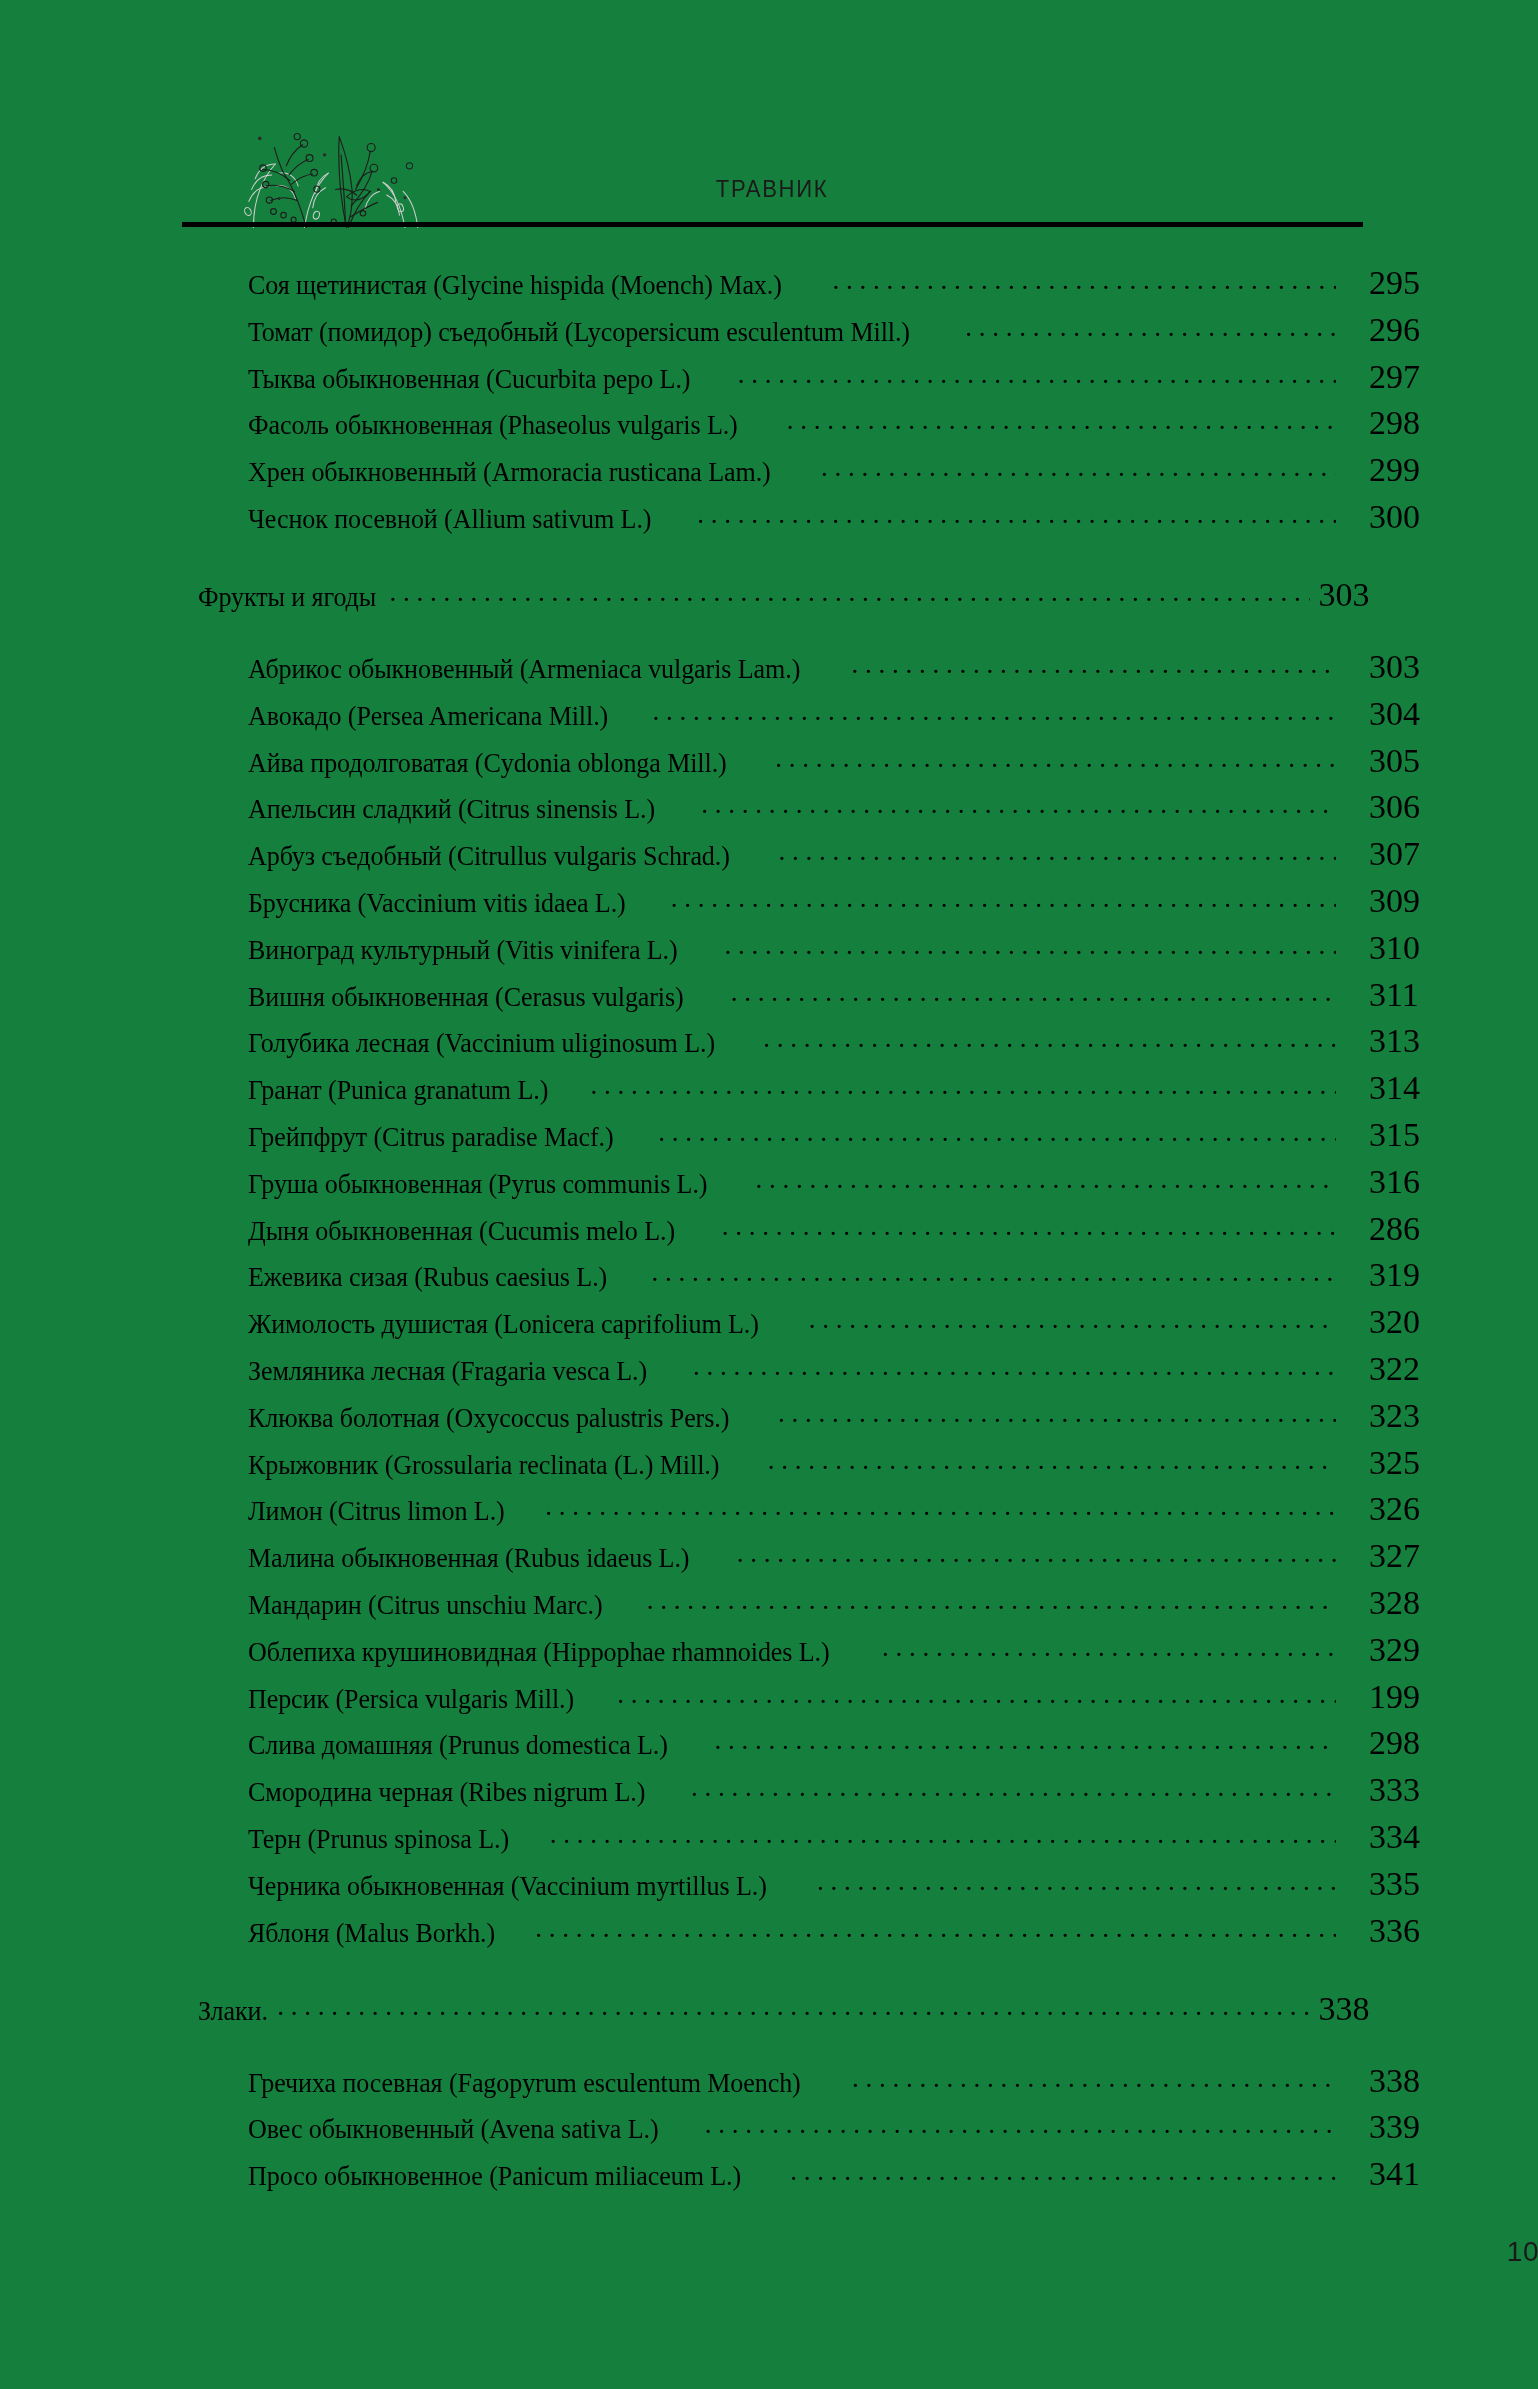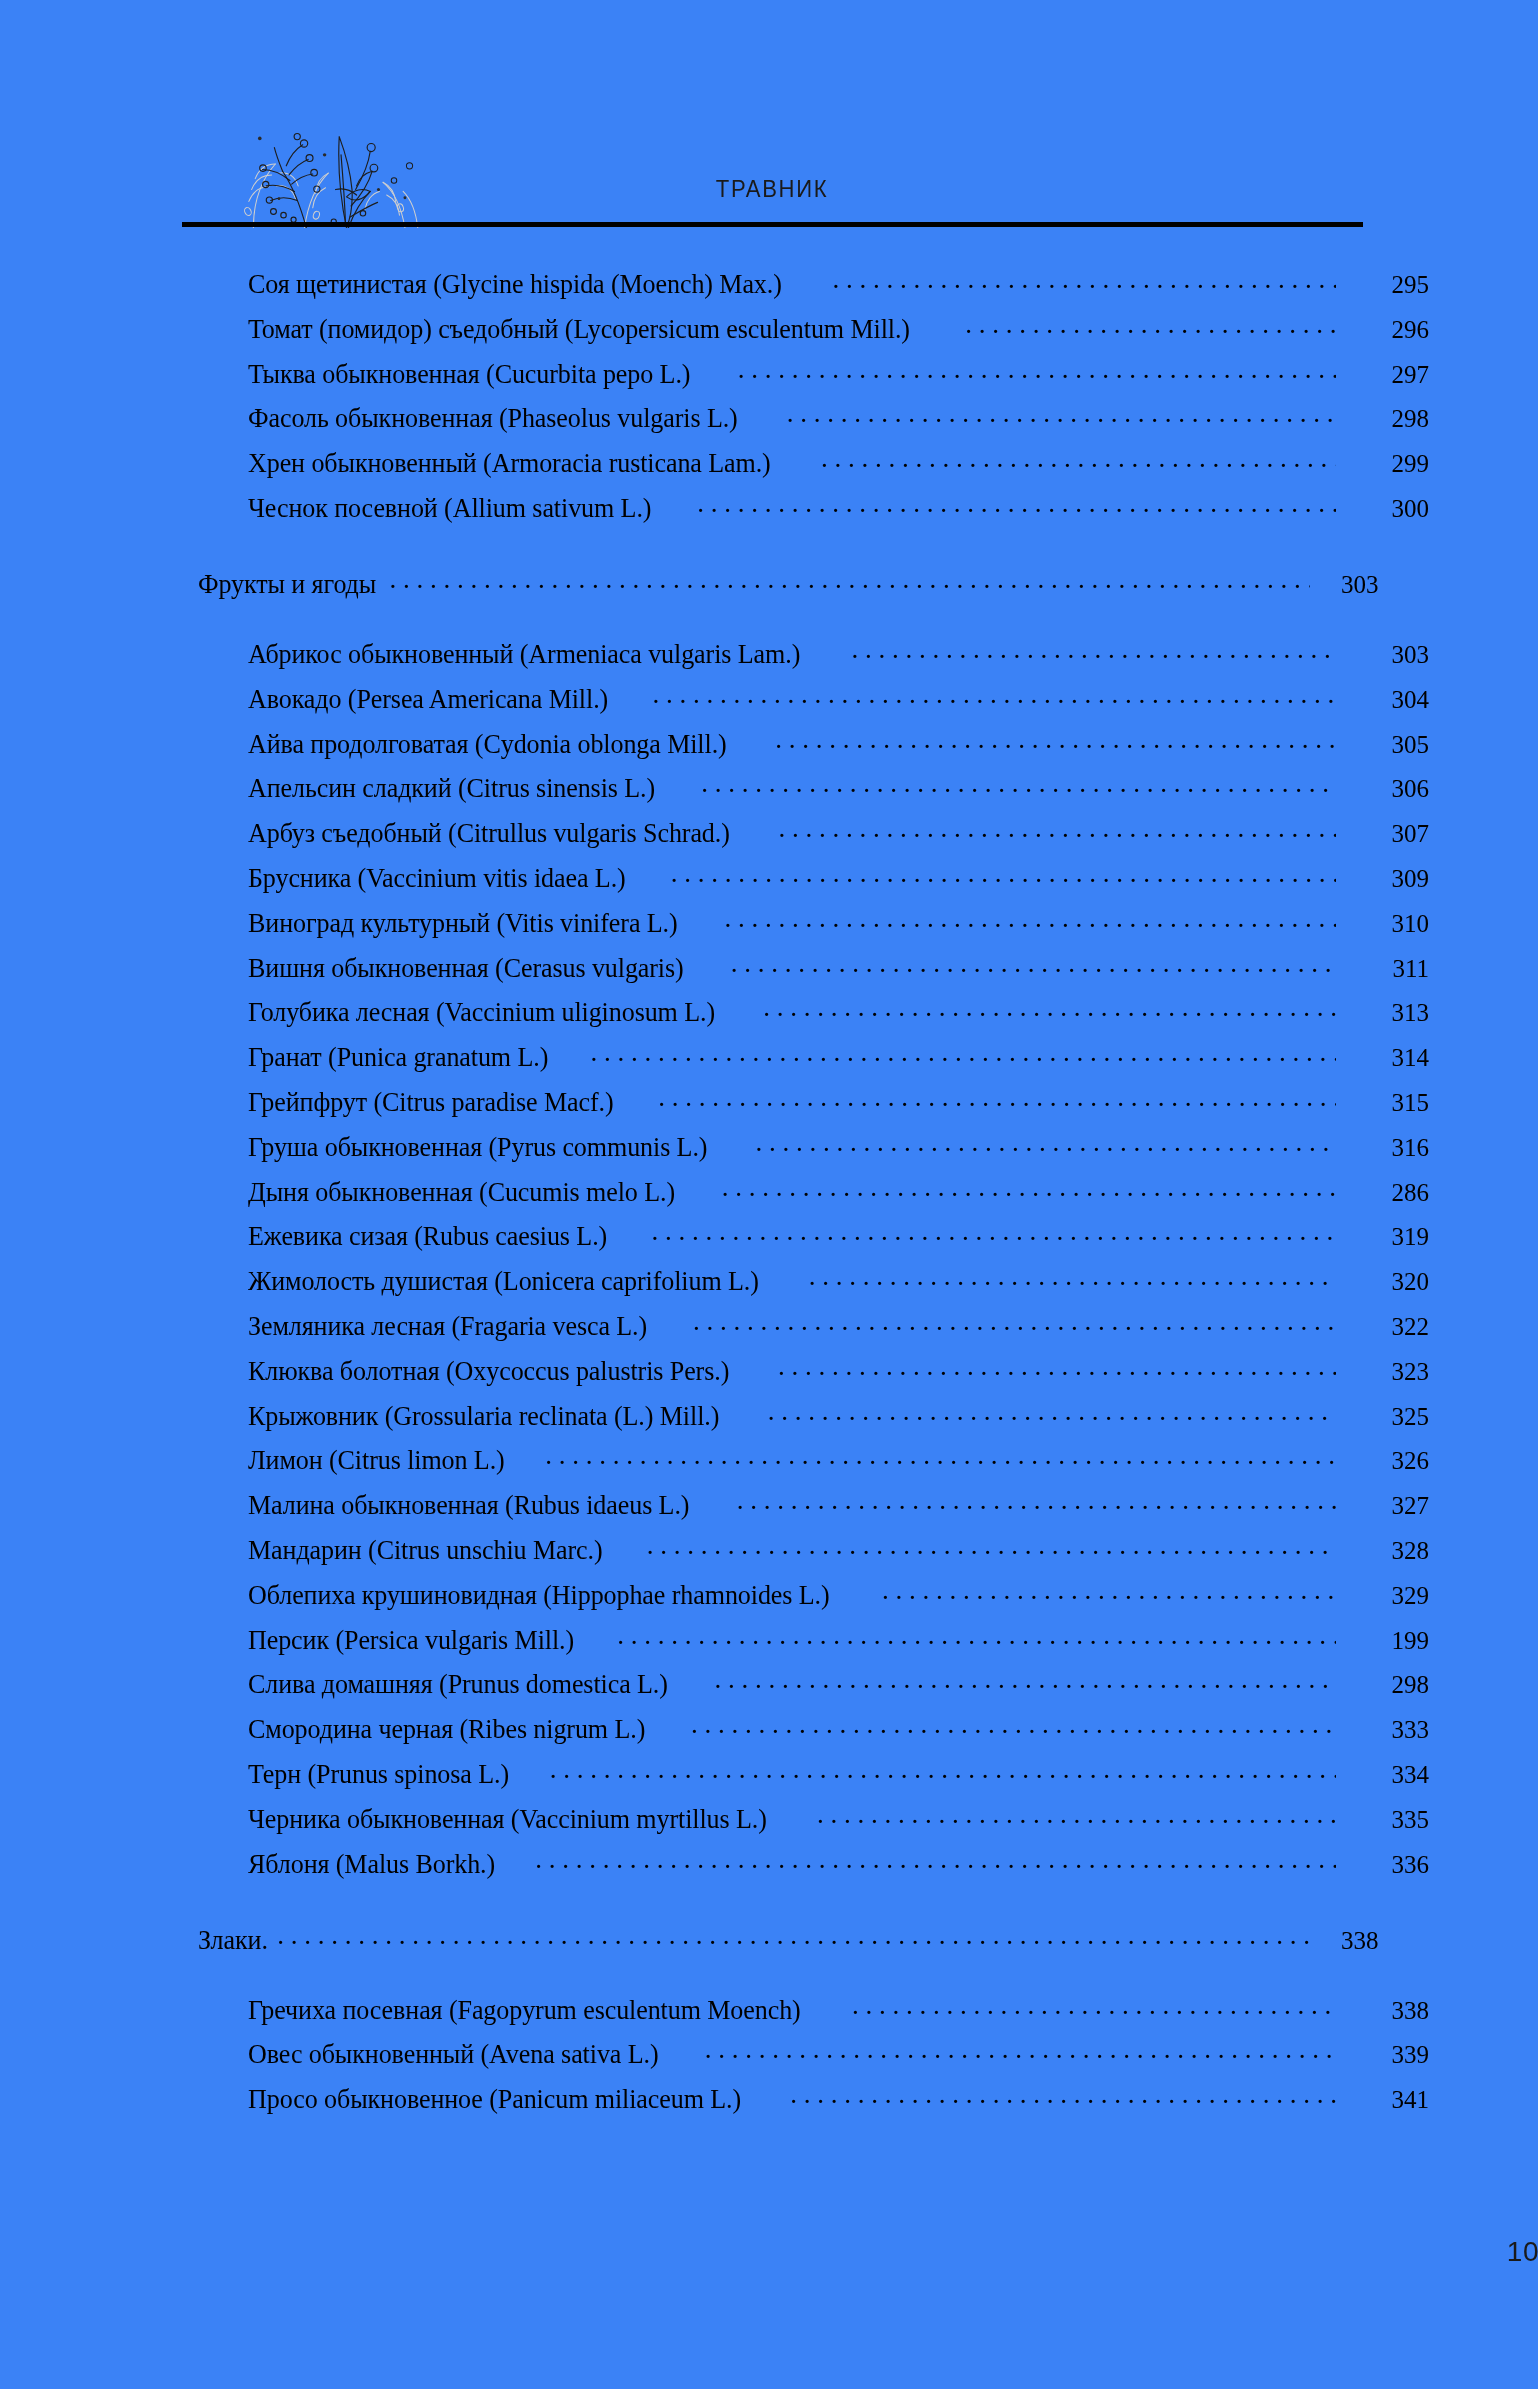--- a/index.html
+++ b/index.html
@@ -4,21 +4,21 @@
 <style>
   html, body {
     margin: 0;
     padding: 0;
     background: #ffffff;
   }
   .page {
     position: relative;
     width: 1539px;
     height: 2389px;
-    background: #3b82f6;
+    background: #15803d;
     font-family: "Liberation Serif", "DejaVu Serif", serif;
     color: #000000;
     overflow: hidden;
     box-sizing: border-box;
   }
 
   
   .header {
     position: absolute;
     left: 182px;
@@ -99,22 +99,21 @@
     left: 0;
     bottom: 0;
     white-space: nowrap;
     letter-spacing: 0px;
     font-size: 27px;
     color: #000;
   }
   .toc-row .pageno {
     flex: 0 0 auto;
     width: 60px;
-    text-align: right;
-    font-size: 25px;
+    font-size: 34px;
   }
 
   
   .toc-row.level-section {
     padding-left: 15.5px;
     margin-top: 6px;
   }
   
   .toc-row.level-item {
     padding-left: 66px;

